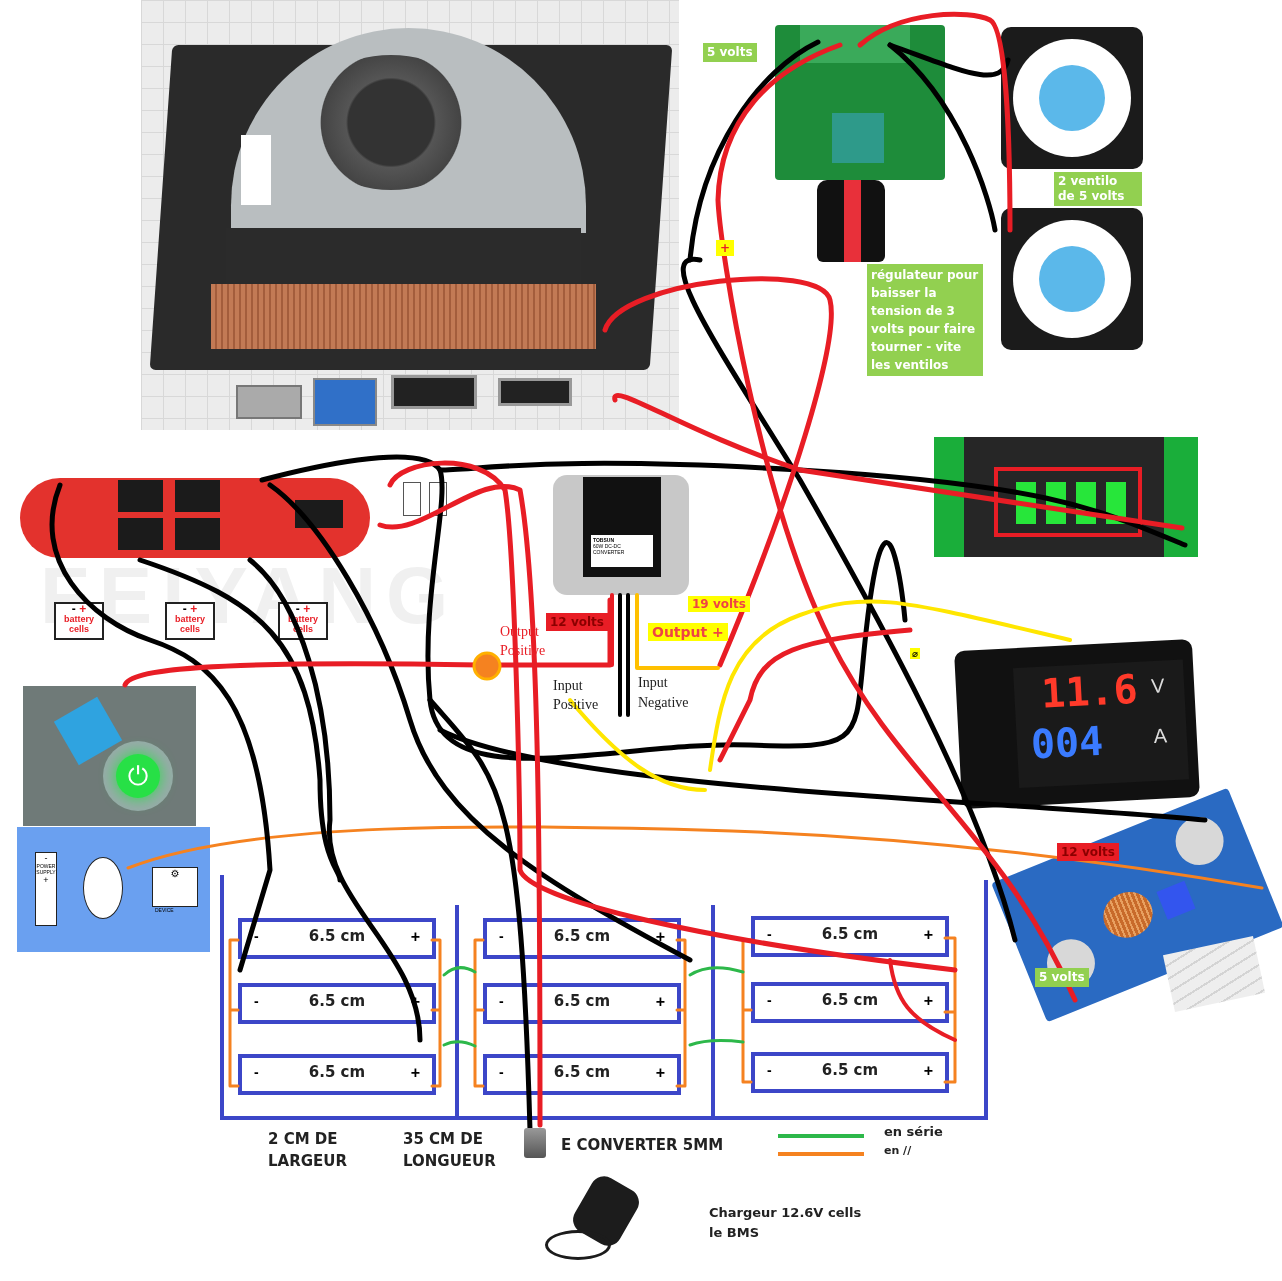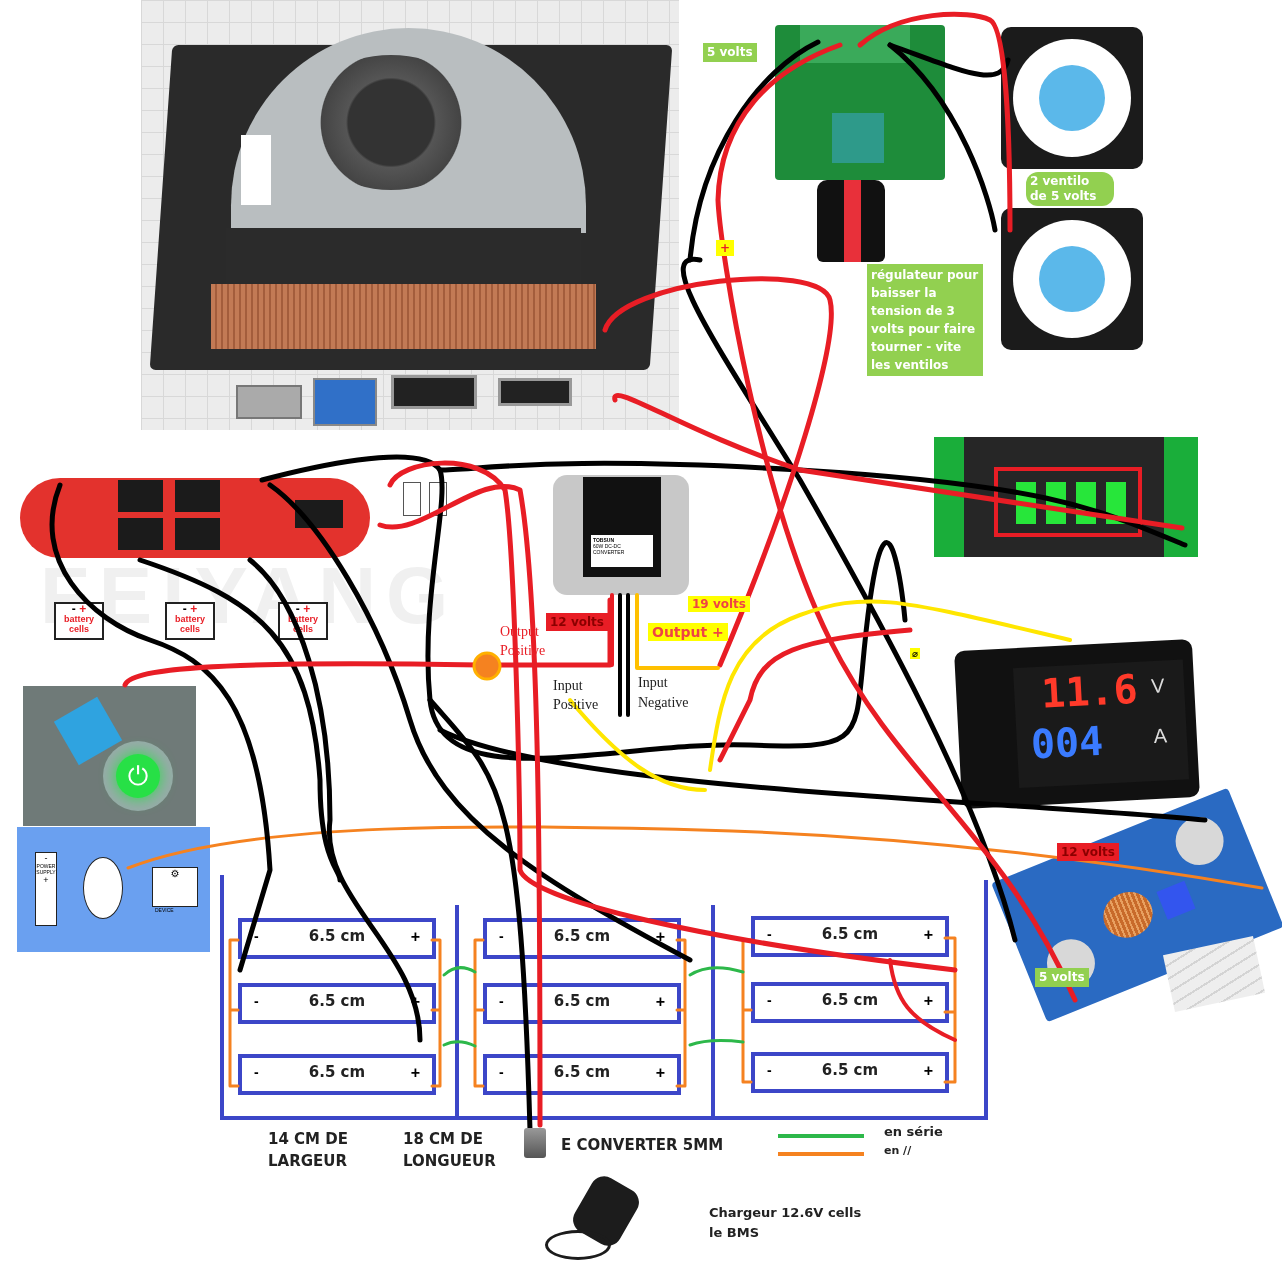--- a/index.html
+++ b/index.html
@@ -231,36 +231,36 @@
 </svg>
 
 <div class="abs" style="left:524px;top:1128px;width:22px;height:30px;background:linear-gradient(#999,#555);border-radius:3px;"></div>
 <div class="abs" style="left:545px;top:1180px;width:110px;height:75px;">
   <div class="abs" style="left:35px;top:0;width:52px;height:62px;background:#1c1c1c;border-radius:14px;transform:rotate(30deg);"></div>
   <div class="abs" style="left:0;top:50px;width:60px;height:24px;border:3px solid #1c1c1c;border-radius:50%;"></div>
 </div>
 
 <div class="lbl green-tag" style="left:703px;top:43px;">5 volts</div>
 <div class="lbl yellow-tag" style="left:716px;top:240px;color:#e81d25;">+</div>
-<div class="lbl green-tag" style="left:1026px;top:172px;width:80px;white-space:normal;font-size:12px;border-radius:12px;">2 ventilo de 5 volts</div>
+<div class="lbl green-tag" style="left:1054px;top:172px;width:80px;white-space:normal;font-size:12px;">2 ventilo de 5 volts</div>
 <div class="lbl green-tag" style="left:867px;top:264px;width:108px;white-space:normal;font-size:12px;line-height:18px;">régulateur pour baisser la tension de 3 volts pour faire tourner - vite les ventilos</div>
 
 <div class="lbl red-tag" style="left:546px;top:613px;color:#8b0000;">12 volts</div>
 <div class="lbl yellow-tag" style="left:688px;top:596px;">19 volts</div>
 <div class="lbl yellow-tag" style="left:648px;top:623px;font-size:14px;">Output +</div>
 <div class="lbl serif" style="left:500px;top:622px;width:60px;white-space:normal;color:#e81d25;font-size:14px;line-height:19px;">Output Positive</div>
 <div class="lbl serif" style="left:553px;top:676px;width:60px;white-space:normal;color:#222;font-size:14px;line-height:19px;">Input Positive</div>
 <div class="lbl serif" style="left:638px;top:673px;width:80px;white-space:normal;color:#222;font-size:14px;line-height:20px;">Input Negative</div>
 <div class="lbl" style="left:910px;top:648px;background:#ffff00;color:#000;font-size:10px;padding:0 2px;">⌀</div>
 
 <div class="lbl red-tag" style="left:1057px;top:843px;color:#8b0000;">12 volts</div>
 <div class="lbl green-tag" style="left:1035px;top:968px;">5 volts</div>
 
-<div class="lbl" style="left:268px;top:1128px;width:100px;white-space:normal;font-size:15px;line-height:22px;color:#222;">14 CM DE LARGEUR</div>
-<div class="lbl" style="left:403px;top:1128px;width:118px;white-space:normal;font-size:15px;line-height:22px;color:#222;">18 CM DE LONGUEUR</div>
+<div class="lbl" style="left:268px;top:1128px;width:100px;white-space:normal;font-size:15px;line-height:22px;color:#222;">2 CM DE LARGEUR</div>
+<div class="lbl" style="left:403px;top:1128px;width:118px;white-space:normal;font-size:15px;line-height:22px;color:#222;">35 CM DE LONGUEUR</div>
 <div class="lbl" style="left:561px;top:1136px;font-size:15px;color:#222;">E CONVERTER 5MM</div>
 <div class="lbl" style="left:709px;top:1203px;width:160px;white-space:normal;font-size:13px;line-height:20px;color:#222;">Chargeur 12.6V cells le BMS</div>
 
 <div class="abs" style="left:778px;top:1122px;width:200px;height:44px;">
   <div class="abs" style="left:0;top:12px;width:86px;height:4px;background:#2db84a;"></div>
   <div class="lbl" style="left:106px;top:2px;font-size:13px;color:#222;">en série</div>
   <div class="abs" style="left:0;top:30px;width:86px;height:4px;background:#f58220;"></div>
   <div class="lbl" style="left:106px;top:22px;font-size:11px;color:#222;">en //</div>
 </div>
 

